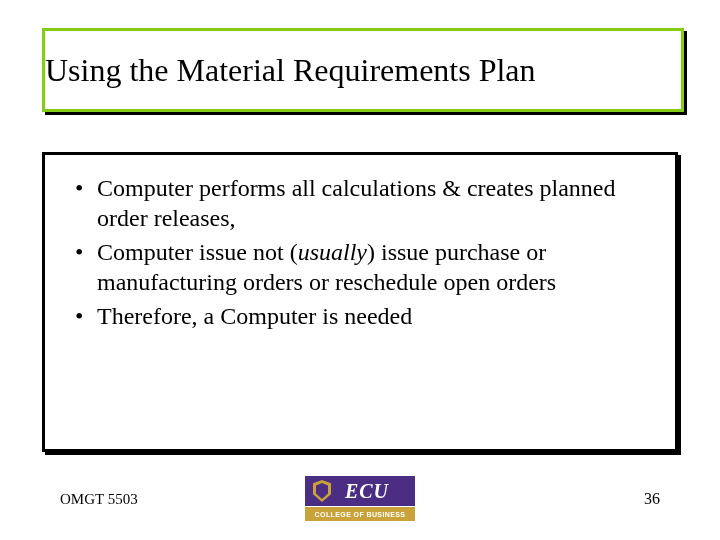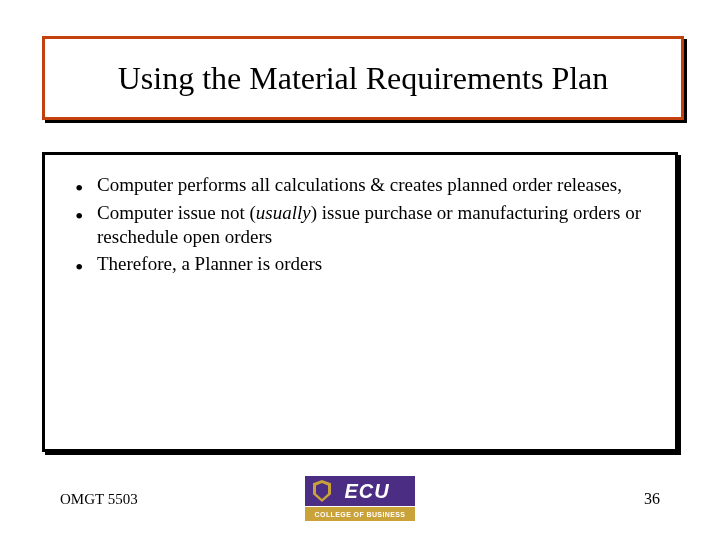--- a/index.html
+++ b/index.html
@@ -13,28 +13,28 @@
   }
   .slide {
     position: relative;
     width: 720px;
     height: 540px;
     box-sizing: border-box;
   }
   .title-box {
     position: absolute;
     left: 42px;
-    top: 36px;
+    top: 28px;
     width: 636px;
     height: 78px;
-    border: 3px solid #c2410c;
+    border: 3px solid #84cc16;
     box-shadow: 3px 3px 0 #000;
     display: flex;
     align-items: center;
-    justify-content: center;
+    justify-content: flex-start;
   }
   .title-text {
     font-size: 32px;
     font-weight: 400;
     text-align: center;
   }
   .body-box {
     position: absolute;
     left: 42px;
     top: 152px;
@@ -42,21 +42,21 @@
     height: 300px;
     border: 3px solid #000;
     box-shadow: 3px 3px 0 #000;
     box-sizing: border-box;
     padding: 18px 24px 18px 24px;
   }
   .bullets {
     list-style: none;
     margin: 0;
     padding: 0;
-    font-size: 19px;
+    font-size: 24px;
     line-height: 1.25;
   }
   .bullets li {
     position: relative;
     padding-left: 28px;
     margin-bottom: 4px;
   }
   .bullets li::before {
     content: "•";
     position: absolute;
@@ -112,21 +112,21 @@
     content: "";
     position: absolute;
     left: 3px;
     top: 3px;
     width: 12px;
     height: 16px;
     background: #4b2e83;
     clip-path: polygon(50% 0, 100% 15%, 100% 65%, 50% 100%, 0 65%, 0 15%);
   }
   .logo-ecu {
-    font-family: Liberation Sans, sans-serif;
+    font-family: Liberation Serif, serif;
     font-weight: bold;
     font-style: italic;
     color: #fff;
     font-size: 20px;
     letter-spacing: 1px;
     margin-left: 14px;
   }
   .logo-bot {
     width: 110px;
     height: 14px;
@@ -151,21 +151,21 @@
 <div class="slide">
 
   <div class="title-box">
     <div class="title-text">Using the Material Requirements Plan</div>
   </div>
 
   <div class="body-box">
     <ul class="bullets">
       <li><span>Computer performs all calculations &amp; creates planned order releases,</span><span class="em"></span><span></span></li>
       <li><span>Computer issue not (</span><span class="em">usually</span><span>) issue purchase or manufacturing orders or reschedule open orders</span></li>
-      <li><span>Therefore, a Planner is orders</span><span class="em"></span><span></span></li>
+      <li><span>Therefore, a Computer is needed</span><span class="em"></span><span></span></li>
     </ul>
   </div>
 
   <div class="footer">
     <div class="footer-left">OMGT 5503</div>
 
     <div class="logo">
       <div class="logo-top">
         <div class="logo-shield"></div>
         <div class="logo-ecu">ECU</div>

